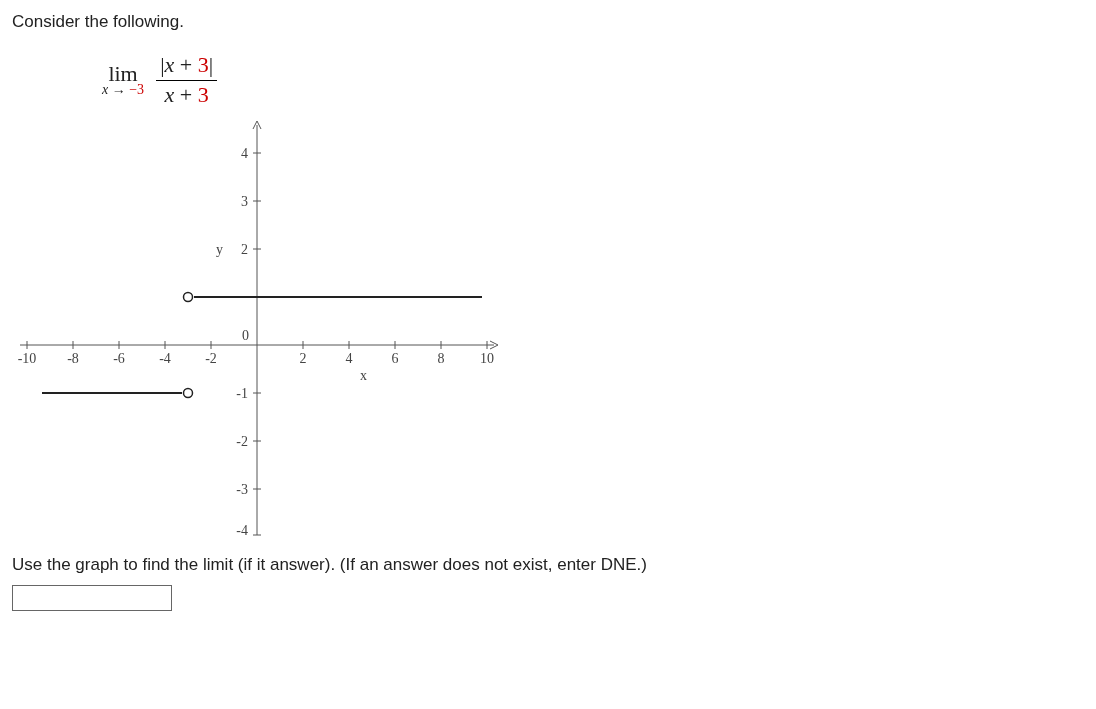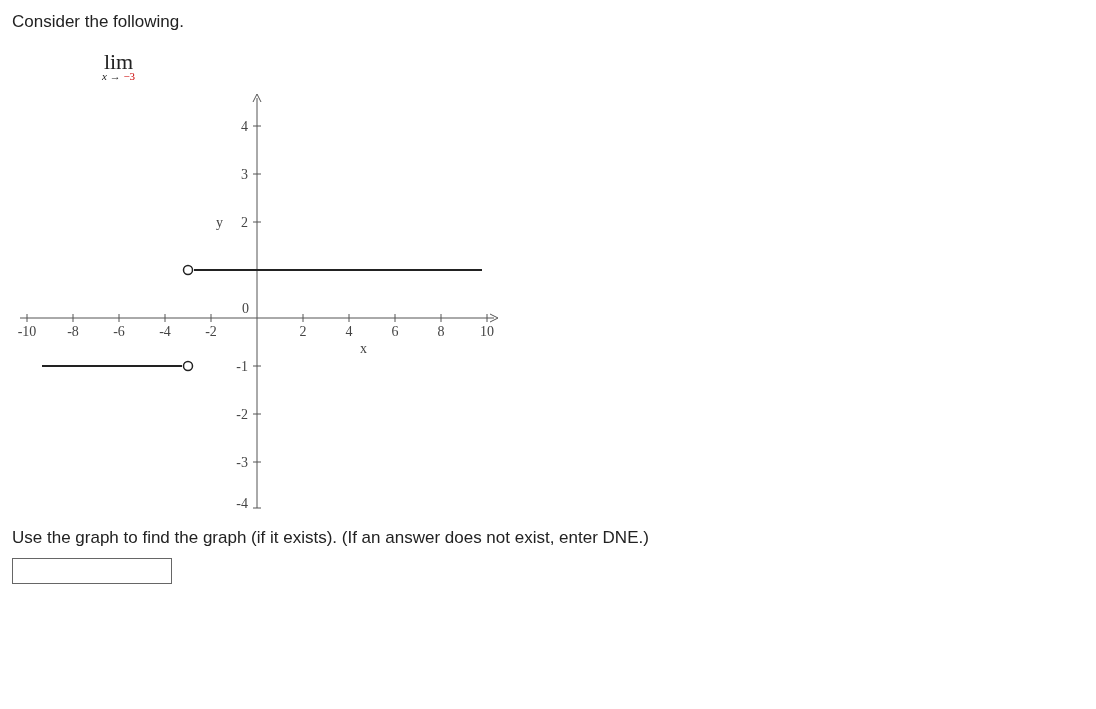--- a/index.html
+++ b/index.html
@@ -29,21 +29,21 @@
       display: flex;
       flex-direction: column;
       align-items: center;
       margin-right: 12px;
     }
     .lim-label {
       font-size: 22px;
       line-height: 1;
     }
     .lim-sub {
-      font-size: 11px;
+      font-size: 14px;
       line-height: 1;
       margin-top: -2px;
     }
     .lim-sub .var-x { font-style: italic; }
     .lim-sub .neg3 { color: #c00; }
     .frac {
       display: flex;
       flex-direction: column;
       align-items: center;
     }
@@ -91,20 +91,28 @@
 <body>
 
 <div class="intro">Consider the following.</div>
 
 <div class="limit-expr">
   <div class="lim-part">
     <span class="lim-label">lim</span>
     <span class="lim-sub">
       <span class="var-x">x</span><span> → </span><span class="neg3">−3</span>
     </span>
+  </div>
+  <div class="frac">
+    <div class="num">
+      <span>|</span><span class="var-x">x</span><span> + </span><span class="three">3</span><span>|</span>
+    </div>
+    <div class="den">
+      <span class="var-x">x</span><span> + </span><span class="three">3</span>
+    </div>
   </div>
 </div>
 
 <div class="graph-wrap">
   <svg viewBox="0 0 490 430" width="490" height="430">
 
     <line x1="8" y1="230" x2="482" y2="230" stroke="#555" stroke-width="1"></line>
 
     <line x1="245" y1="10" x2="245" y2="420" stroke="#555" stroke-width="1"></line>
 
@@ -160,15 +168,15 @@
     <text x="204" y="139" font-family="Verdana" font-size="14" fill="#444">y</text>
 
     <line x1="30" y1="278" x2="170" y2="278" stroke="#222" stroke-width="2"></line>
     <circle cx="176" cy="278" r="4.5" fill="#fff" stroke="#222" stroke-width="1.5"></circle>
 
     <line x1="182" y1="182" x2="470" y2="182" stroke="#222" stroke-width="2"></line>
     <circle cx="176" cy="182" r="4.5" fill="#fff" stroke="#222" stroke-width="1.5"></circle>
   </svg>
 </div>
 
-<div class="instruction">Use the graph to find the graph (if it exists). (If an answer does not exist, enter DNE.)</div>
+<div class="instruction">Use the graph to find the limit (if it answer). (If an answer does not exist, enter DNE.)</div>
 
 <input type="text" class="answer-input" value="" style="">
 
 </body></html>

